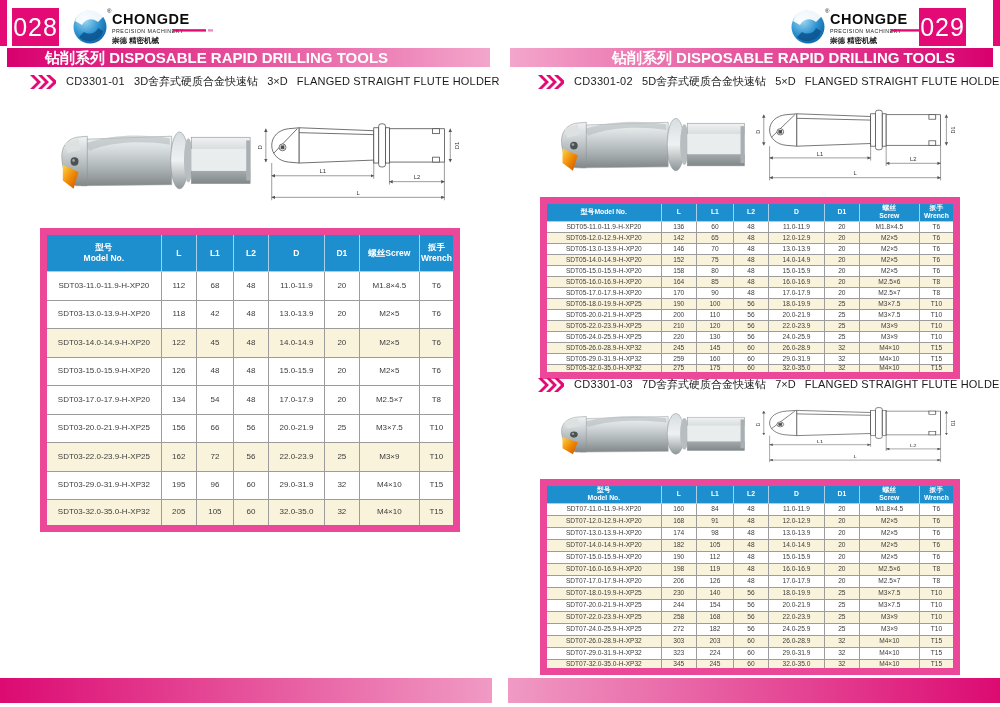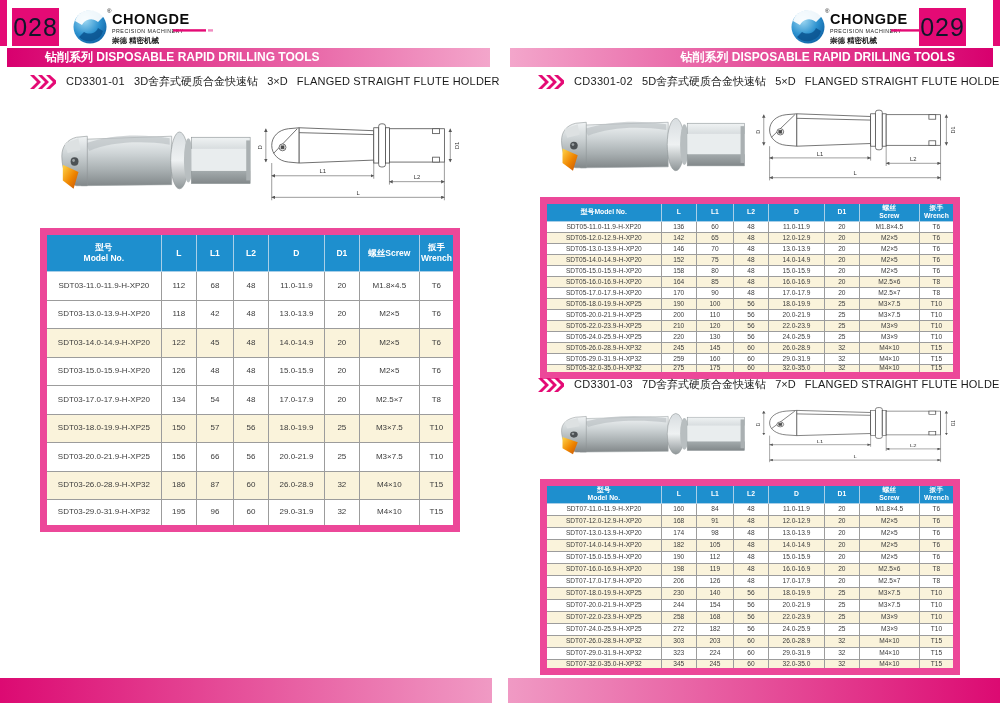--- a/index.html
+++ b/index.html
@@ -3,23 +3,23 @@
 <meta charset="utf-8">
 <style>
   * { box-sizing: border-box; margin: 0; padding: 0; }
   html,body { width:1000px; height:707px; background:#fff;
     font-family:"Liberation Sans","DejaVu Sans",sans-serif; }
   #spread { position:relative; width:1000px; height:707px; background:#ffffff; overflow:hidden; }
   .abs { position:absolute; }
 
   
   .edge-strip { width:7px; height:46px; background:#e40a75; top:0; }
-  .page-badge { width:47px; height:38px; top:8px; background:#e40a75; color:#0f172a;
+  .page-badge { width:47px; height:38px; top:8px; background:#e40a75; color:#ffffff;
     font-size:25px; display:flex; align-items:center; justify-content:center; letter-spacing:1px; }
-  .series-bar { top:48px; width:483px; height:19px; color:#fff; font-size:12px;
+  .series-bar { top:48px; width:483px; height:19px; color:#fff; font-size:15px;
     font-weight:bold; line-height:19px; white-space:nowrap; }
   .series-bar.left  { left:7px;   background:linear-gradient(to right,#d8006e,#f3a6cb); padding-left:38px; }
   .series-bar.right { left:510px; background:linear-gradient(to right,#f3a6cb,#d8006e); padding-right:38px; text-align:right; }
   .bottom-bar { top:678px; width:492px; height:25px; }
   .bottom-bar.left  { left:0;     background:linear-gradient(to right,#dc0a72,#f09ac4); }
   .bottom-bar.right { left:508px; background:linear-gradient(to right,#f09ac4,#dc0a72); }
 
   
   .section-head { display:flex; align-items:center; gap:10px; font-size:11px; color:#1b1b1b; white-space:nowrap; }
   .section-head .code { letter-spacing:.3px; }
@@ -241,56 +241,56 @@
           <tr>
             <td>SDT03-17.0-17.9-H-XP20</td>
             <td>134</td>
             <td>54</td>
             <td>48</td>
             <td>17.0-17.9</td>
             <td>20</td>
             <td>M2.5×7</td>
             <td>T8</td>
           </tr>
-          <tr class="alt">
-            <td>SDT03-18.0-19.9-H-XP25</td>
-            <td>150</td>
-            <td>57</td>
-            <td>56</td>
-            <td>18.0-19.9</td>
-            <td>25</td>
-            <td>M3×7.5</td>
-            <td>T10</td>
-          </tr>
           <tr>
             <td>SDT03-20.0-21.9-H-XP25</td>
             <td>156</td>
             <td>66</td>
             <td>56</td>
             <td>20.0-21.9</td>
             <td>25</td>
             <td>M3×7.5</td>
             <td>T10</td>
           </tr>
           <tr class="alt">
-            <td>SDT03-26.0-28.9-H-XP32</td>
-            <td>186</td>
-            <td>87</td>
-            <td>60</td>
-            <td>26.0-28.9</td>
-            <td>32</td>
-            <td>M4×10</td>
-            <td>T15</td>
+            <td>SDT03-22.0-23.9-H-XP25</td>
+            <td>162</td>
+            <td>72</td>
+            <td>56</td>
+            <td>22.0-23.9</td>
+            <td>25</td>
+            <td>M3×9</td>
+            <td>T10</td>
           </tr>
           <tr>
             <td>SDT03-29.0-31.9-H-XP32</td>
             <td>195</td>
             <td>96</td>
             <td>60</td>
             <td>29.0-31.9</td>
+            <td>32</td>
+            <td>M4×10</td>
+            <td>T15</td>
+          </tr>
+          <tr class="alt">
+            <td>SDT03-32.0-35.0-H-XP32</td>
+            <td>205</td>
+            <td>105</td>
+            <td>60</td>
+            <td>32.0-35.0</td>
             <td>32</td>
             <td>M4×10</td>
             <td>T15</td>
           </tr>
         </tbody>
       </table>
     </div>
 
   <div class="abs bottom-bar left"></div>
 

